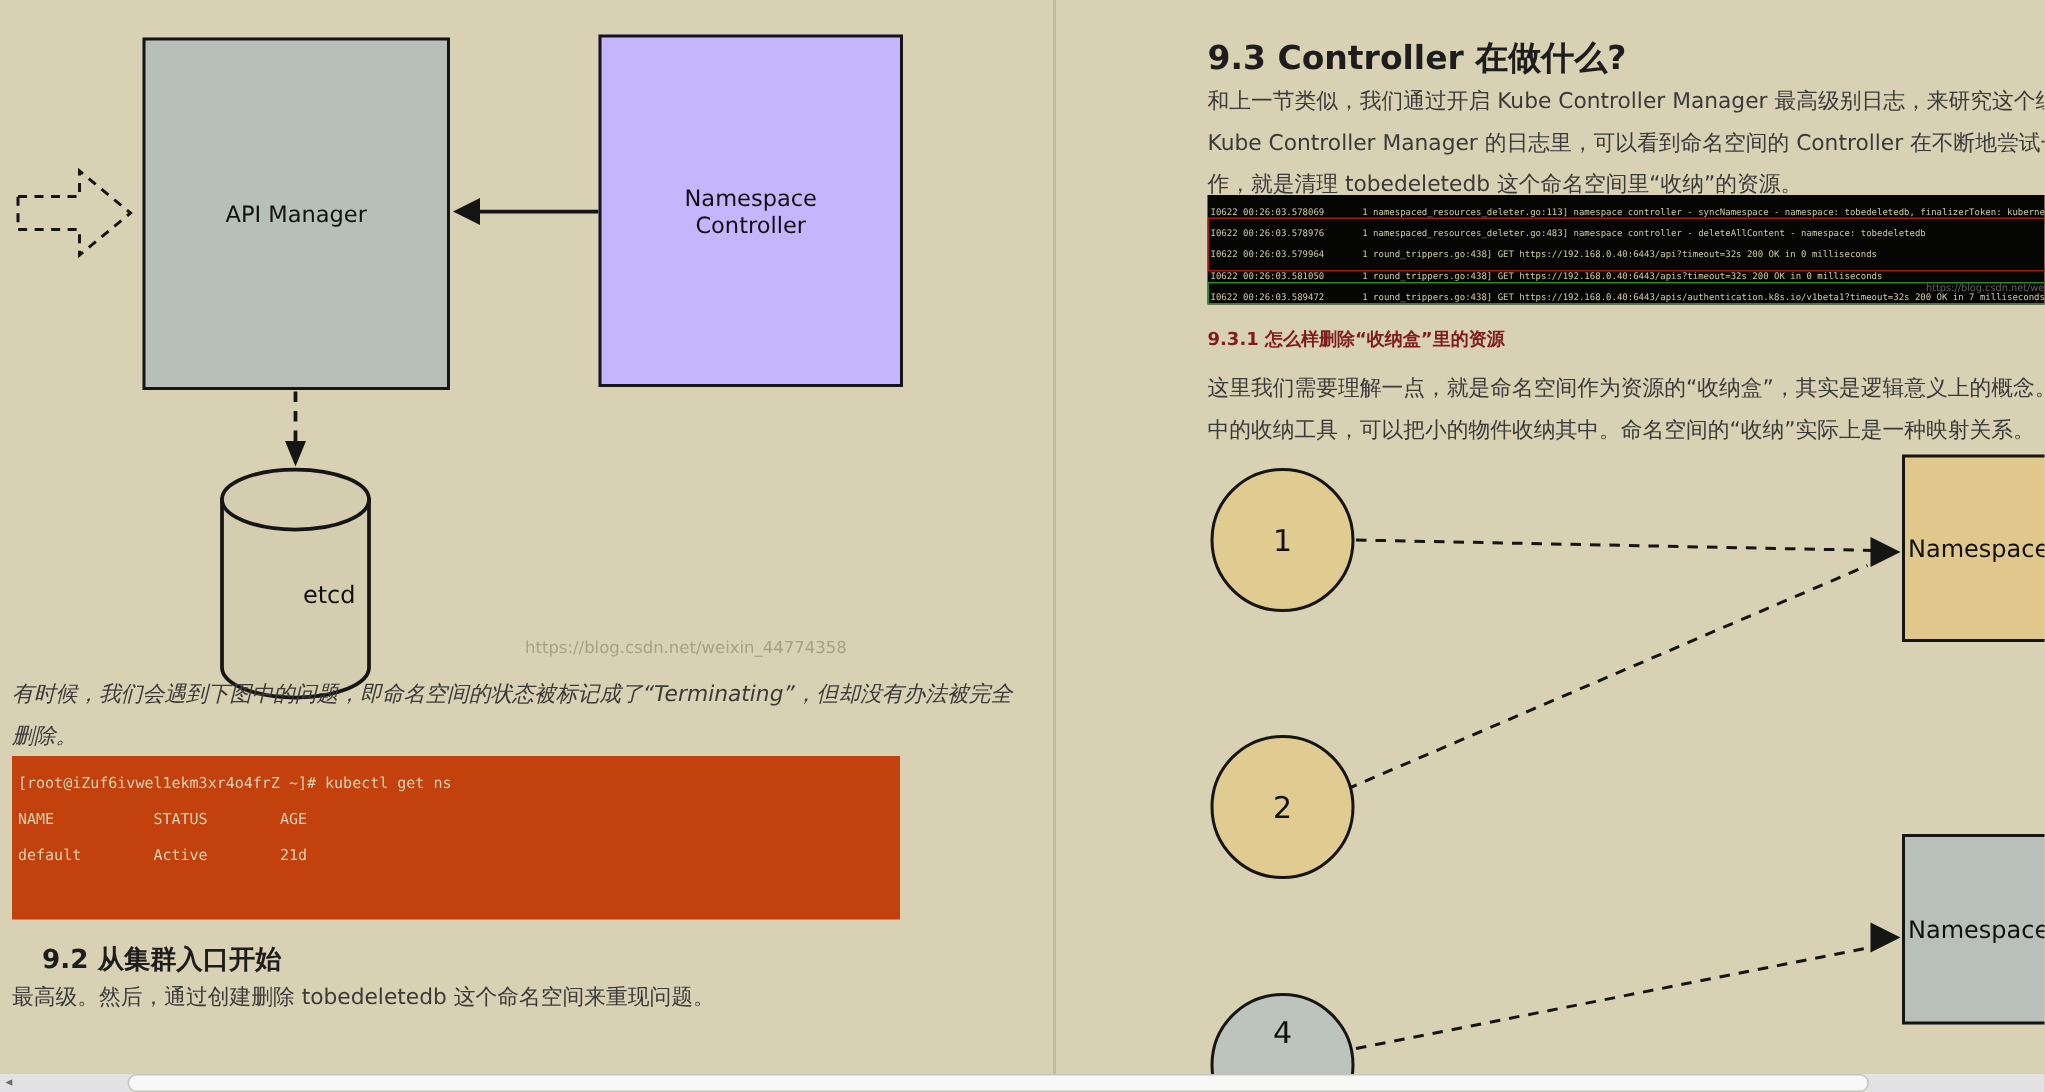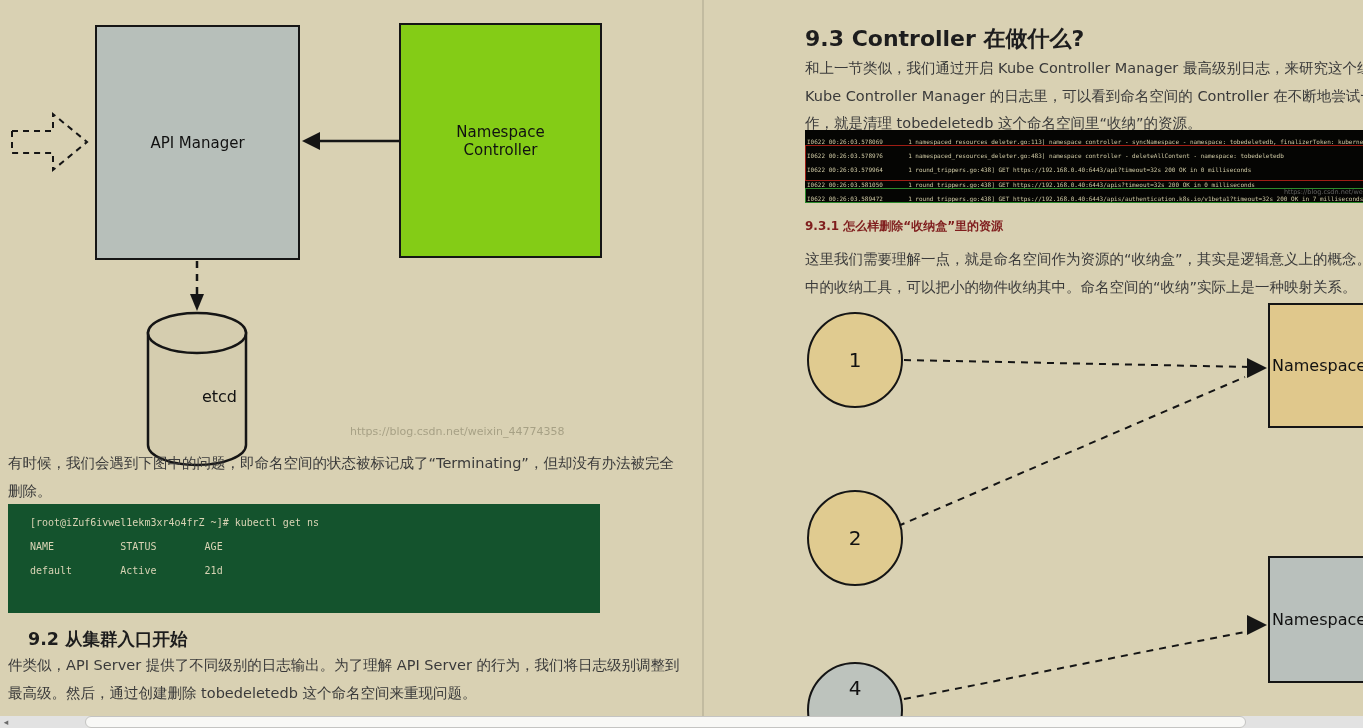--- a/index.html
+++ b/index.html
@@ -12,22 +12,22 @@
   .circle { border-radius:50%; border:2px solid #151515; display:flex; align-items:center; justify-content:center; font-size:20px; color:#111; }
 
   
   .h2 { font-weight:bold; color:#1d1d1d; font-size:17.5px; }
   .h2-lg { font-weight:bold; color:#1d1d1d; font-size:22px; }
   .h3 { font-weight:bold; color:#7f1d1d; font-size:12px; }
   .para { font-size:14.5px; color:#3a3a3a; }
   .para .ln { white-space:nowrap; line-height:27.5px; height:27.5px; }
 
   
-  .terminal { background:#14532d; color:#d8d3b4; font-family:"DejaVu Sans Mono","Liberation Mono",monospace;
-              font-size:10px; line-height:12.1px; padding:1px 22px; white-space:pre; overflow:hidden; }
+  .terminal { background:#c2410c; color:#d8d3b4; font-family:"DejaVu Sans Mono","Liberation Mono",monospace;
+              font-size:10px; line-height:12.1px; padding:1px 4px; white-space:pre; overflow:hidden; }
   .log { background:#050503; color:#cfc9a4; font-family:"DejaVu Sans Mono","Liberation Mono",monospace;
          font-size:6px; line-height:7.1px; padding-top:1px; padding-left:2px; white-space:pre; overflow:hidden; position:relative; }
   .hl { position:absolute; left:0; width:1400px; pointer-events:none; }
   .hl-red { border:1px solid #9e1d14; }
   .hl-green { border:1px solid #2c8a2c; }
 
   .watermark { color:rgba(150,144,118,0.75); font-size:11px; }
   .watermark-log { color:rgba(205,205,205,0.45); font-size:6.5px; }
 
   .divider { width:2px; background:rgba(0,0,0,0.10); }
@@ -53,48 +53,47 @@
   <polygon points="197,311 190,294 204,294" fill="#151515"></polygon>
 
   <path d="M148,333 V445 A49,20 0 0 0 246,445 V333 Z" fill="#d5cdaf" stroke="#151515" stroke-width="2.5"></path>
   <ellipse cx="197" cy="333" rx="49" ry="20" fill="#d5cdaf" stroke="#151515" stroke-width="2.5"></ellipse>
 </svg>
 
 <div class="abs dbox" style="left:95px;top:25px;width:205px;height:235px;background:#b7bfba;">
   <span>API Manager</span>
 </div>
 
-<div class="abs dbox" style="left:399px;top:23px;width:203px;height:235px;background:#84cc16;">
+<div class="abs dbox" style="left:399px;top:23px;width:203px;height:235px;background:#c4b5fd;">
   <span style="display:inline-block;width:110px;">Namespace Controller</span>
 </div>
 
 <div class="abs" style="left:148px;top:387px;width:108px;text-align:center;font-size:16px;color:#111;padding-left:35px;">etcd</div>
 
 <div class="abs watermark" style="left:350px;top:425px;width:258px;text-align:left;">https://blog.csdn.net/weixin_44774358</div>
 
-<div class="abs para" style="left:8px;top:450px;">
+<div class="abs para" style="left:8px;top:450px;font-style:italic;">
   <div class="ln">有时候，我们会遇到下图中的问题，即命名空间的状态被标记成了“Terminating”，但却没有办法被完全</div>
   <div class="ln">删除。</div>
 </div>
 
 <div class="abs terminal" style="left:8px;top:504px;width:592px;height:109px;">
 <div>[root@iZuf6ivwel1ekm3xr4o4frZ ~]# kubectl get ns</div>
 <div>NAME           STATUS        AGE</div>
 <div>default        Active        21d</div>
 
 
 
 
 
 </div>
 
 <div class="abs h2" style="left:8px;top:627px;margin-left:20px;">9.2 从集群入口开始</div>
 
 <div class="abs para" style="left:8px;top:652px;">
-  <div class="ln">件类似，API Server 提供了不同级别的日志输出。为了理解 API Server 的行为，我们将日志级别调整到</div>
   <div class="ln">最高级。然后，通过创建删除 tobedeletedb 这个命名空间来重现问题。</div>
 </div>
 
 <div class="abs divider" style="left:702px;top:0;height:716px;"></div>
 
 <div class="abs h2-lg" style="left:805px;top:24px;">9.3 Controller 在做什么?</div>
 
 <div class="abs para" style="left:805px;top:55px;">
   <div class="ln">和上一节类似，我们通过开启 Kube Controller Manager 最高级别日志，来研究这个组件的行为。在</div>
   <div class="ln">Kube Controller Manager 的日志里，可以看到命名空间的 Controller 在不断地尝试一个失败了的操</div>

